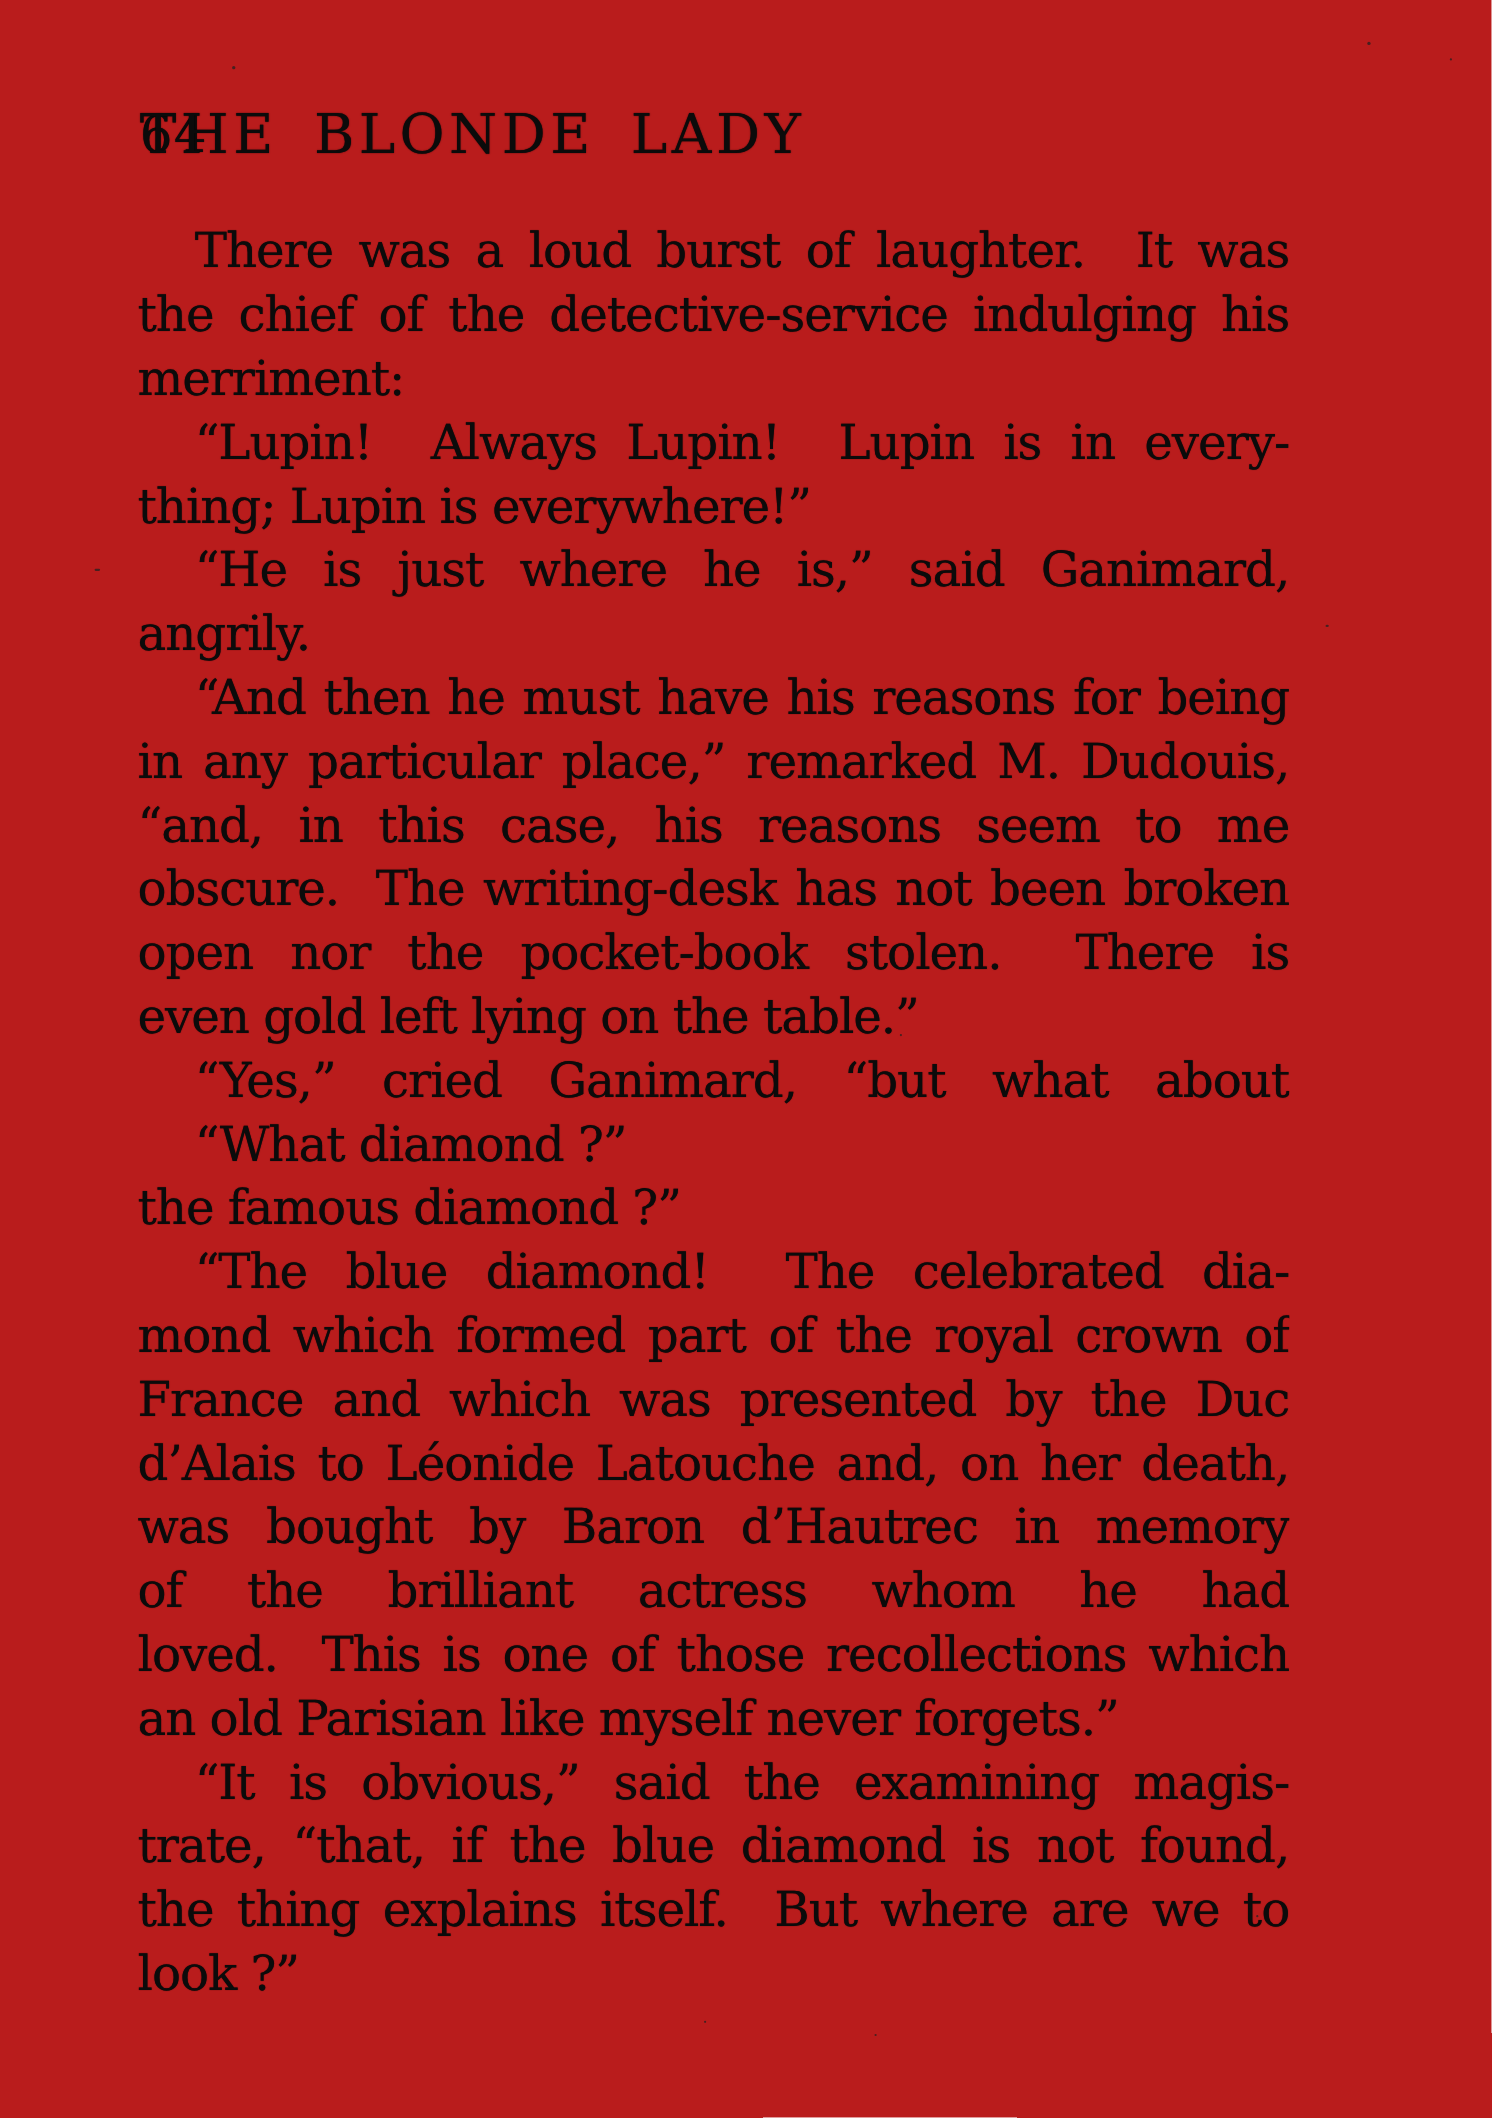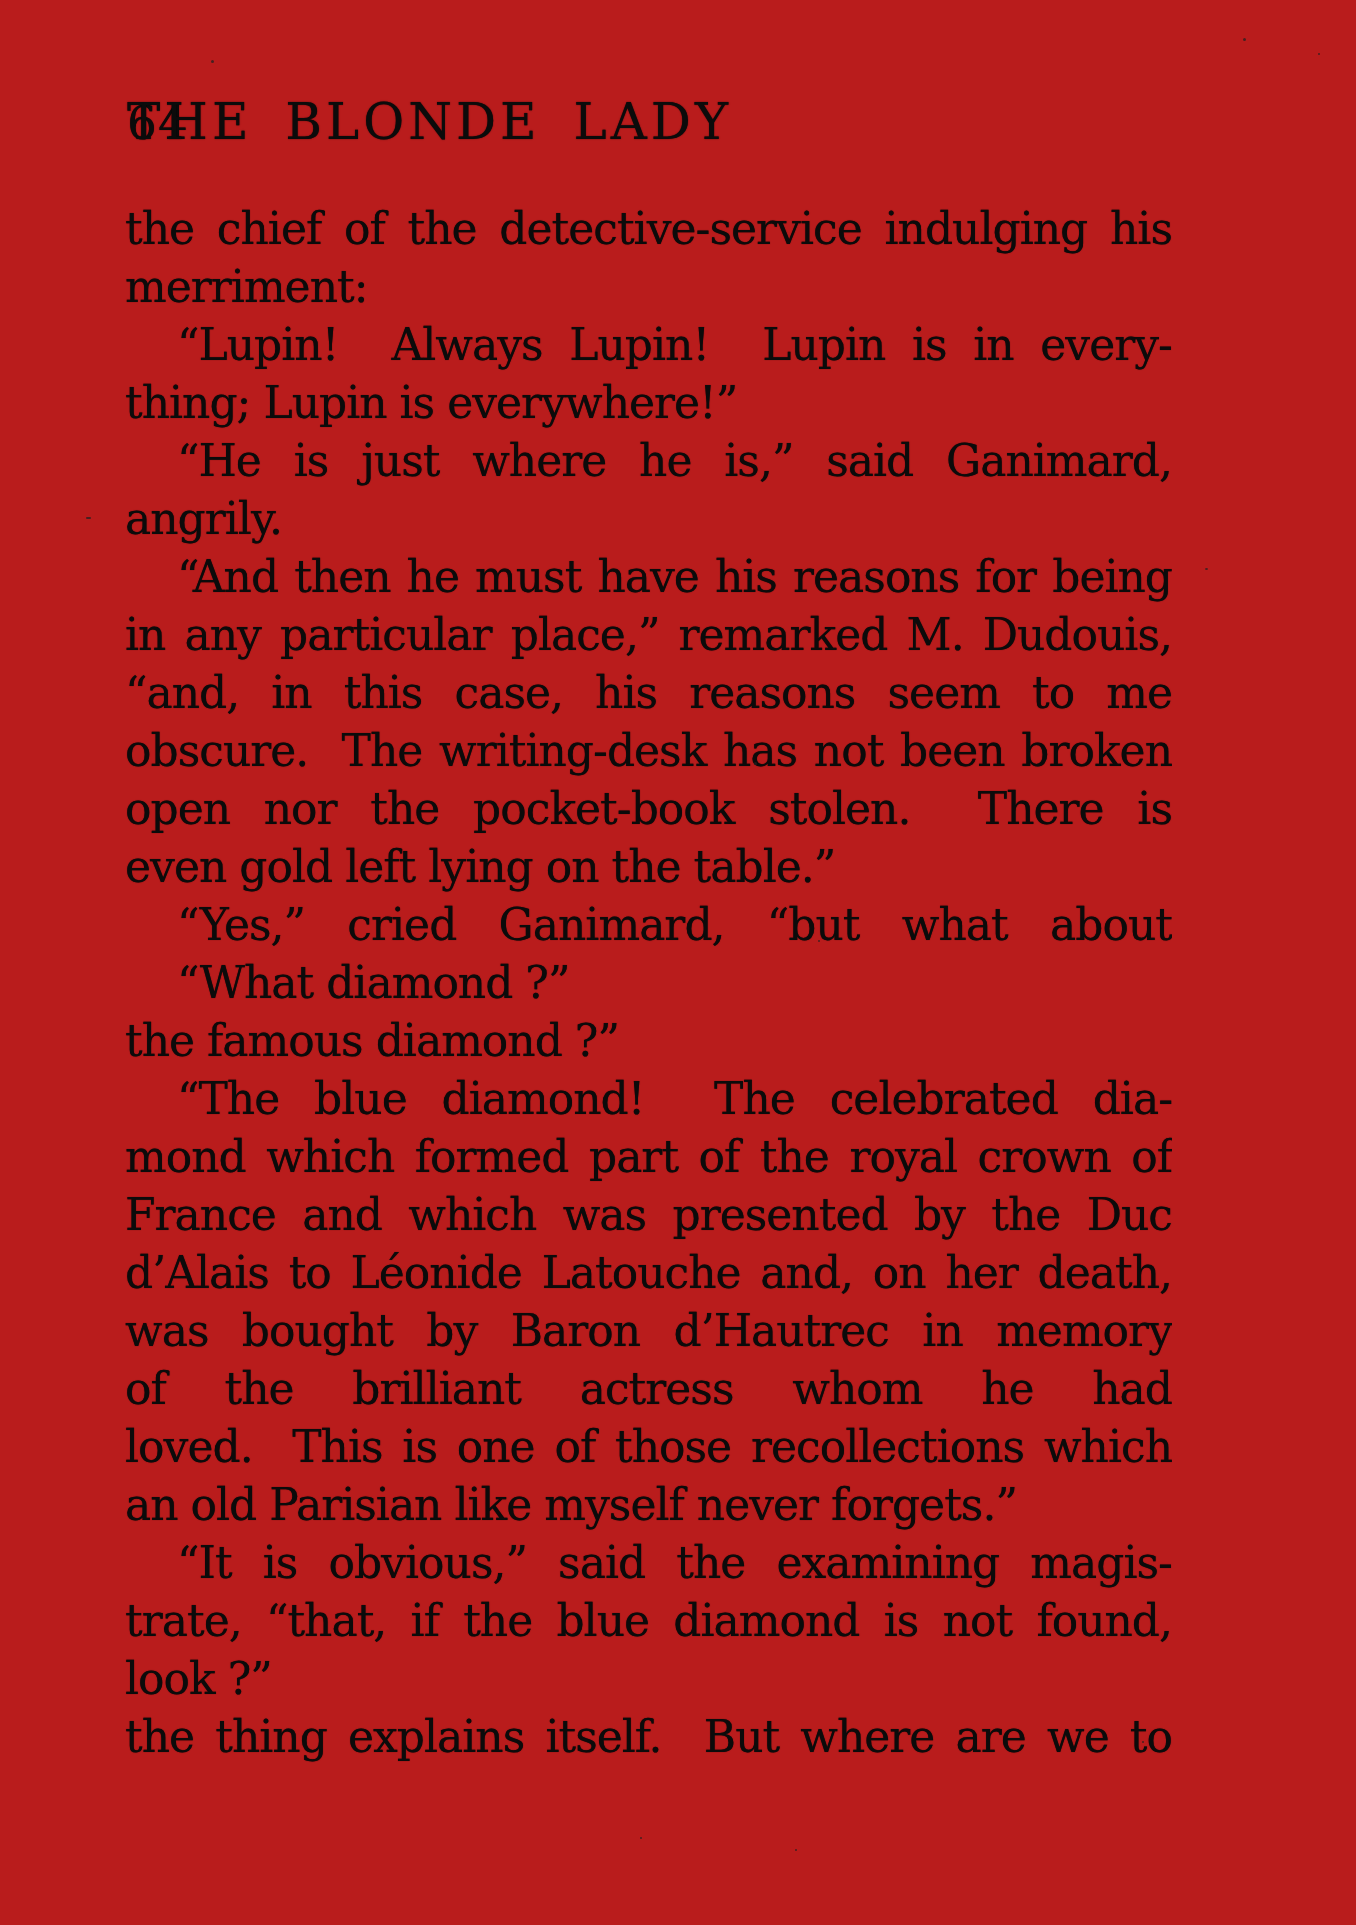--- a/index.html
+++ b/index.html
@@ -75,20 +75,21 @@
 <body>
 
 <div id="page">
 
   <div id="running-head">
     <div id="page-number">64</div>
     <div id="page-title">THE BLONDE LADY</div>
   </div>
 
   <div id="text-block">
+    <div class="ln ind">There was a loud burst of laughter.&nbsp; It was</div>
     <div class="ln">the chief of the detective-service indulging his</div>
     <div class="ln last">merriment:</div>
     <div class="ln ind">“Lupin!&nbsp; Always Lupin!&nbsp; Lupin is in every-</div>
     <div class="ln last">thing; Lupin is everywhere!”</div>
     <div class="ln ind">“He is just where he is,” said Ganimard,</div>
     <div class="ln last">angrily.</div>
     <div class="ln ind">“And then he must have his reasons for being</div>
     <div class="ln">in any particular place,” remarked M. Dudouis,</div>
     <div class="ln">“and, in this case, his reasons seem to me</div>
     <div class="ln">obscure.&nbsp; The writing-desk has not been broken</div>
@@ -100,22 +101,22 @@
     <div class="ln ind">“The blue diamond!&nbsp; The celebrated dia-</div>
     <div class="ln">mond which formed part of the royal crown of</div>
     <div class="ln">France and which was presented by the Duc</div>
     <div class="ln">d’Alais to Léonide Latouche and, on her death,</div>
     <div class="ln">was bought by Baron d’Hautrec in memory</div>
     <div class="ln">of the brilliant actress whom he had passionately</div>
     <div class="ln">loved.&nbsp; This is one of those recollections which</div>
     <div class="ln last">an old Parisian like myself never forgets.”</div>
     <div class="ln ind">“It is obvious,” said the examining magis-</div>
     <div class="ln">trate, “that, if the blue diamond is not found,</div>
+    <div class="ln">the thing explains itself.&nbsp; But where are we to</div>
     <div class="ln last">look&nbsp;?”</div>
-    <div class="ln">the thing explains itself.&nbsp; But where are we to</div>
   </div>
 
   <div class="speck" style="left:211px; top:60px;  width:3px; height:3px;"></div>
   <div class="speck" style="left:1243px;top:38px;  width:3px; height:3px;"></div>
   <div class="speck" style="left:1318px;top:53px;  width:2px; height:2px;"></div>
   <div class="speck" style="left:86px;  top:517px; width:5px; height:2px; border-radius:1px;"></div>
   <div class="speck" style="left:1205px;top:568px; width:3px; height:2px;"></div>
   <div class="speck" style="left:754px; top:762px; width:3px; height:3px;"></div>
   <div class="speck" style="left:818px; top:940px; width:2px; height:2px;"></div>
   <div class="speck" style="left:640px; top:1837px;width:2px; height:2px;"></div>

